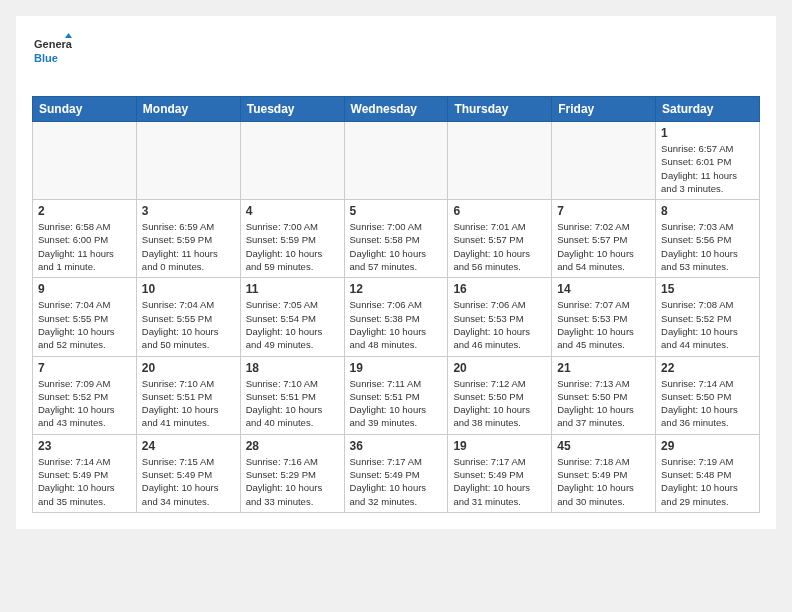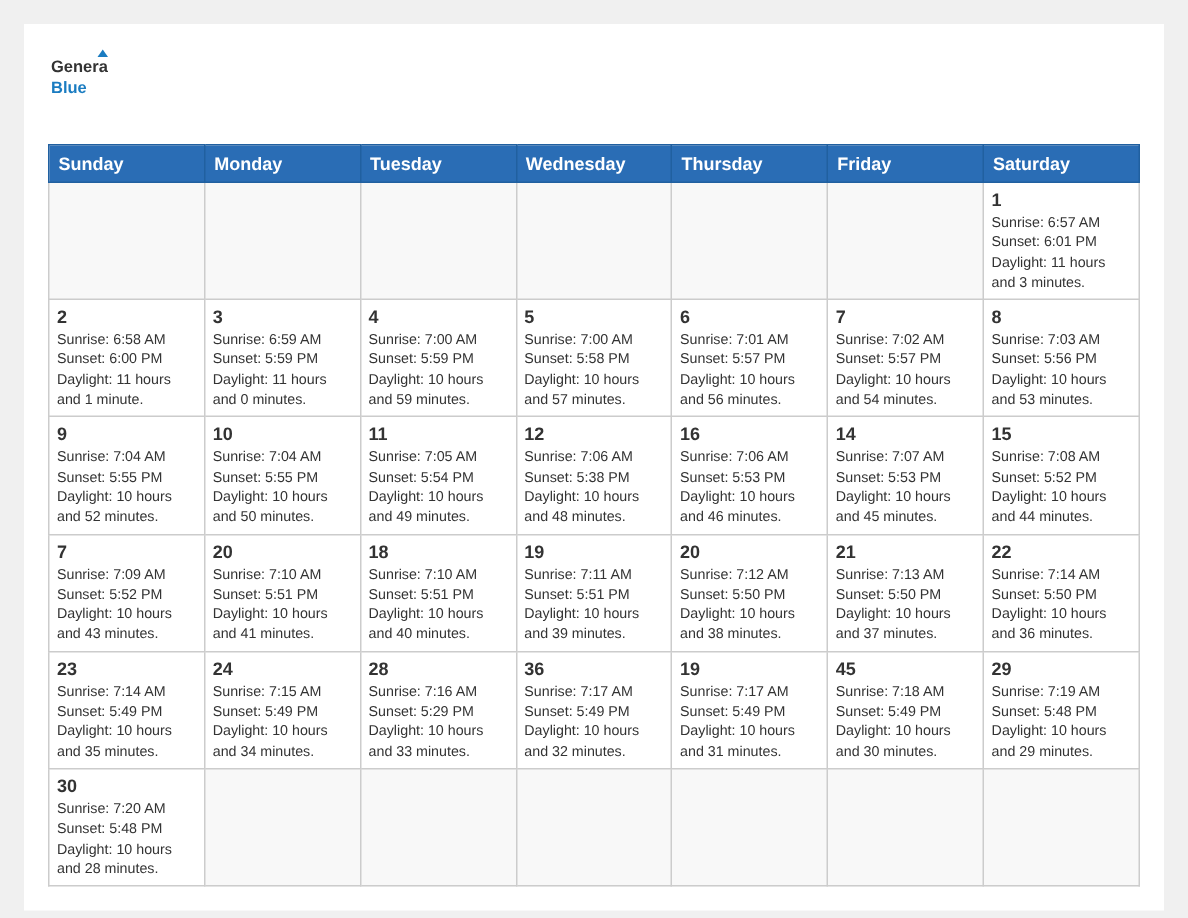--- a/index.html
+++ b/index.html
@@ -323,30 +323,15 @@
 and 30 minutes.</div>
           </td>
           <td>
             <span class="day-number">29</span>
             <div class="day-info">Sunrise: 7:19 AM
 Sunset: 5:48 PM
 Daylight: 10 hours
 and 29 minutes.</div>
           </td>
         </tr>
-        <tr>
-          <td>
-            <span class="day-number">30</span>
-            <div class="day-info">Sunrise: 7:20 AM
-Sunset: 5:48 PM
-Daylight: 10 hours
-and 28 minutes.</div>
-          </td>
-          <td class="empty"></td>
-          <td class="empty"></td>
-          <td class="empty"></td>
-          <td class="empty"></td>
-          <td class="empty"></td>
-          <td class="empty"></td>
-        </tr>
       </tbody>
   </table>
 </div>
 
 </body></html>

